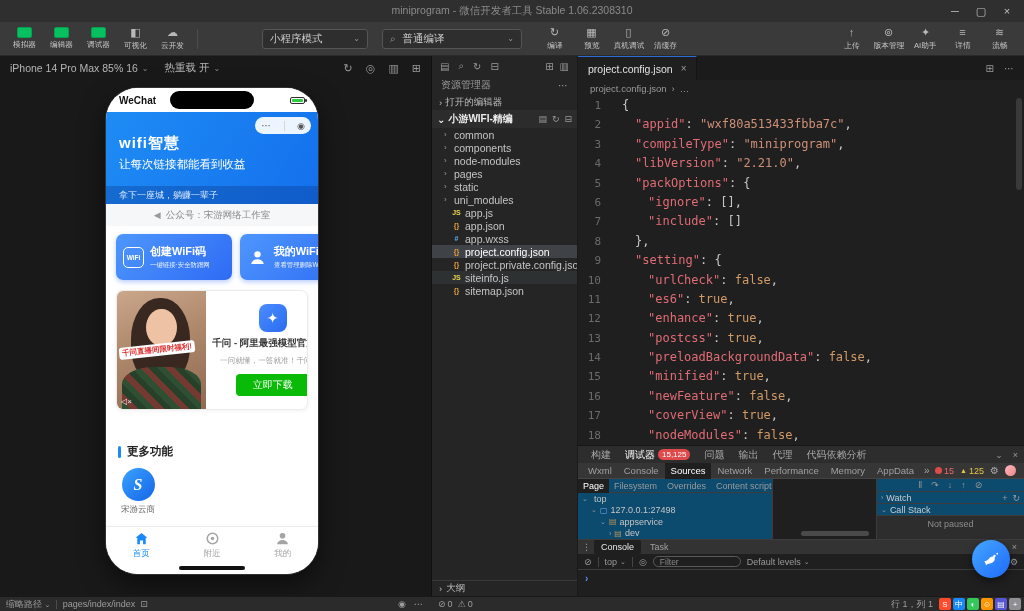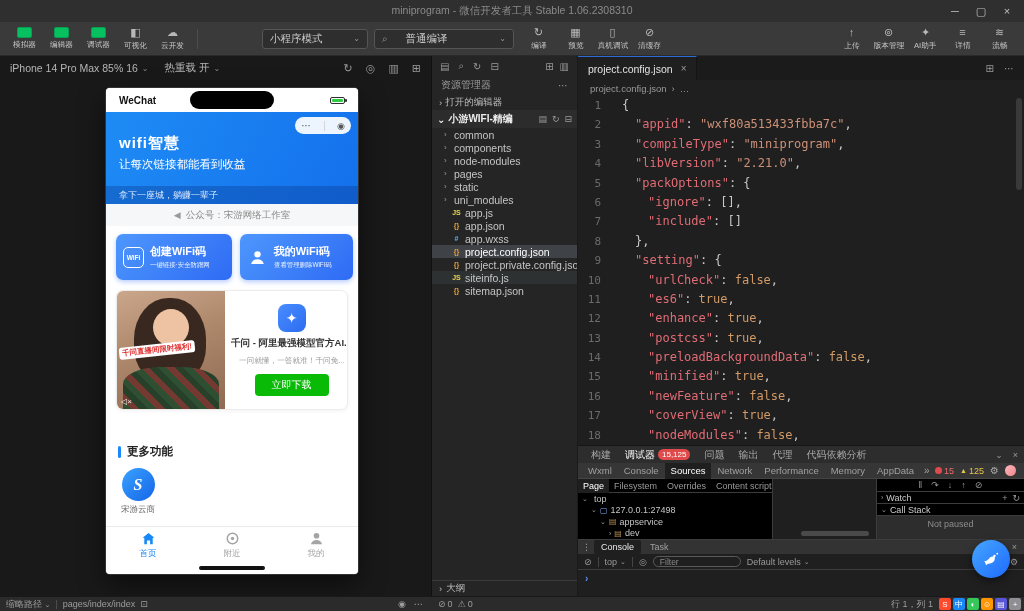--- a/index.html
+++ b/index.html
@@ -18,39 +18,39 @@
 
 .toolbar{height:34px;background:#3a3a3a;border-bottom:1px solid #2a2a2a;display:flex;align-items:center;padding:0 6px}
 .tb-group{display:flex;align-items:center}
 .tbtn{display:flex;flex-direction:column;align-items:center;justify-content:center;width:37px;height:32px}
 .tico{height:13px;display:flex;align-items:center;justify-content:center;font-size:11px;color:#b8b8b8}
 .ic-green{width:15px;height:11px;background:#07c160;border:1px solid #05a050;border-radius:2px}
 .ic-glyph{font-size:11px;color:#b8b8b8}
 .tlabel{font-size:9px;color:#c5c5c5;transform:scale(.85);white-space:nowrap}
 .tb-sep{width:1px;height:20px;background:#4d4d4d;margin:0 6px}
 .tb-spacer{width:58px}
-.tb-select{height:20px;background:#2e2e2e;border:1px solid #555;border-radius:3px;color:#ccc;font-size:10.5px;display:flex;align-items:center;padding:0 7px;gap:18px;margin-right:6px;white-space:nowrap}
+.tb-select{height:20px;background:#2e2e2e;border:1px solid #555;border-radius:3px;color:#ccc;font-size:10.5px;display:flex;align-items:center;padding:0 7px;gap:7px;margin-right:14px;white-space:nowrap}
 .tb-select .caret{font-size:8px;color:#999}
 .tb-select .s-ico{font-size:10px;color:#999}
 .tb-select.mode{width:106px;justify-content:space-between}
 .tb-select.compile{width:140px}
 .tb-select.compile span:nth-child(2){flex:1}
 .tb-right{margin-left:auto;display:flex}
 
 
 .main{position:absolute;top:56px;left:0;right:0;bottom:15px;display:flex}
 
 
 .simulator{width:432px;background:#191919;border-right:1px solid #101010;position:relative;flex:none}
 .sim-bar{height:24px;display:flex;align-items:center;padding:0 10px;gap:16px;font-size:10.5px;color:#b5b5b5}
 .sim-ctl{display:flex;align-items:center;gap:4px;white-space:nowrap}
 .sim-ctl .caret{font-size:8px;color:#888}
 .sim-icons{margin-left:auto;display:flex;gap:13px;color:#9a9a9a;font-size:11px}
 
-.phone{position:absolute;left:106px;top:32px;width:252px;height:486px;background:#fff;border-radius:4px;overflow:hidden;box-shadow:0 0 0 1px #333,0 10px 26px rgba(0,0,0,.55)}
+.phone{position:absolute;left:106px;top:32px;width:212px;height:486px;background:#fff;border-radius:32px;overflow:hidden;box-shadow:0 0 0 1px #333,0 10px 26px rgba(0,0,0,.55)}
 .p-status{height:24px;background:#fff;display:flex;align-items:center;justify-content:space-between;padding:0 13px;position:relative}
 .p-carrier{font-size:10px;font-weight:700;color:#111}
 .p-notch{position:absolute;left:50%;top:3px;transform:translateX(-50%);width:84px;height:18px;background:#000;border-radius:10px}
 .bat{width:15px;height:7px;border:1px solid #2e2e2e;border-radius:2px;position:relative}
 .bat i{position:absolute;inset:1px;background:#2ecc40;border-radius:1px;display:block}
 .bat:after{content:"";position:absolute;right:-3px;top:1.5px;width:2px;height:3px;background:#2e2e2e;border-radius:1px}
 .p-hero{height:92px;background:linear-gradient(120deg,#1e8cf5,#1470ec);position:relative;padding:10px 13px;color:#fff}
 .p-capsule{position:absolute;right:7px;top:5px;width:56px;height:17px;background:rgba(255,255,255,.92);border-radius:9px;display:flex;align-items:center;justify-content:space-around;color:#555}
 .p-capsule .dots{font-size:10px;line-height:10px}
 .p-capsule .cdiv{width:1px;height:10px;background:#d5d5d5}
@@ -126,21 +126,21 @@
 .ln{width:36px;flex:none;text-align:right;padding-right:13px;color:#6b6b6b;font-size:11px}
 .lc{white-space:pre}
 .tk-p{color:#c8c8c8}
 .tk-k{color:#e06c75}
 .tk-s{color:#ce9178}
 .tk-b{color:#d19a66}
 .ed-vscroll{position:absolute;top:0;right:0;width:10px;bottom:0}
 .ed-vscroll i{position:absolute;top:2px;right:2px;width:6px;height:92px;background:#3a3a3a;border-radius:3px;display:block}
 
 
-.debugger{height:151px;background:#000000;border-top:1px solid #161616;display:flex;flex-direction:column;font-size:10px}
+.debugger{height:151px;background:#0c4a6e;border-top:1px solid #161616;display:flex;flex-direction:column;font-size:10px}
 .dbg-tabs{height:17px;background:#2d2d2d;display:flex;align-items:center;padding:0 6px}
 .dbg-tab{display:flex;align-items:center;gap:3px;padding:0 7px;height:17px;color:#a8a8a8;font-size:10px;white-space:nowrap}
 .dbg-tab.active{color:#fff}
 .badge{background:#e04a4a;color:#fff;border-radius:7px;padding:0 4px;font-size:8px;height:11px;line-height:11px}
 .badge:empty{display:none}
 .dbg-win{margin-left:auto;display:flex;gap:10px;color:#9a9a9a;font-size:9px}
 .devtools-tabs{height:16px;background:#363636;border-bottom:1px solid #444;display:flex;align-items:center;padding:0 4px}
 .dt-tab{padding:0 6px;height:16px;line-height:16px;color:#a0a0a0;font-size:9.5px;white-space:nowrap}
 .dt-tab.active{color:#fff;background:#1f1f1f}
 .dt-more{color:#a0a0a0;padding:0 4px}

